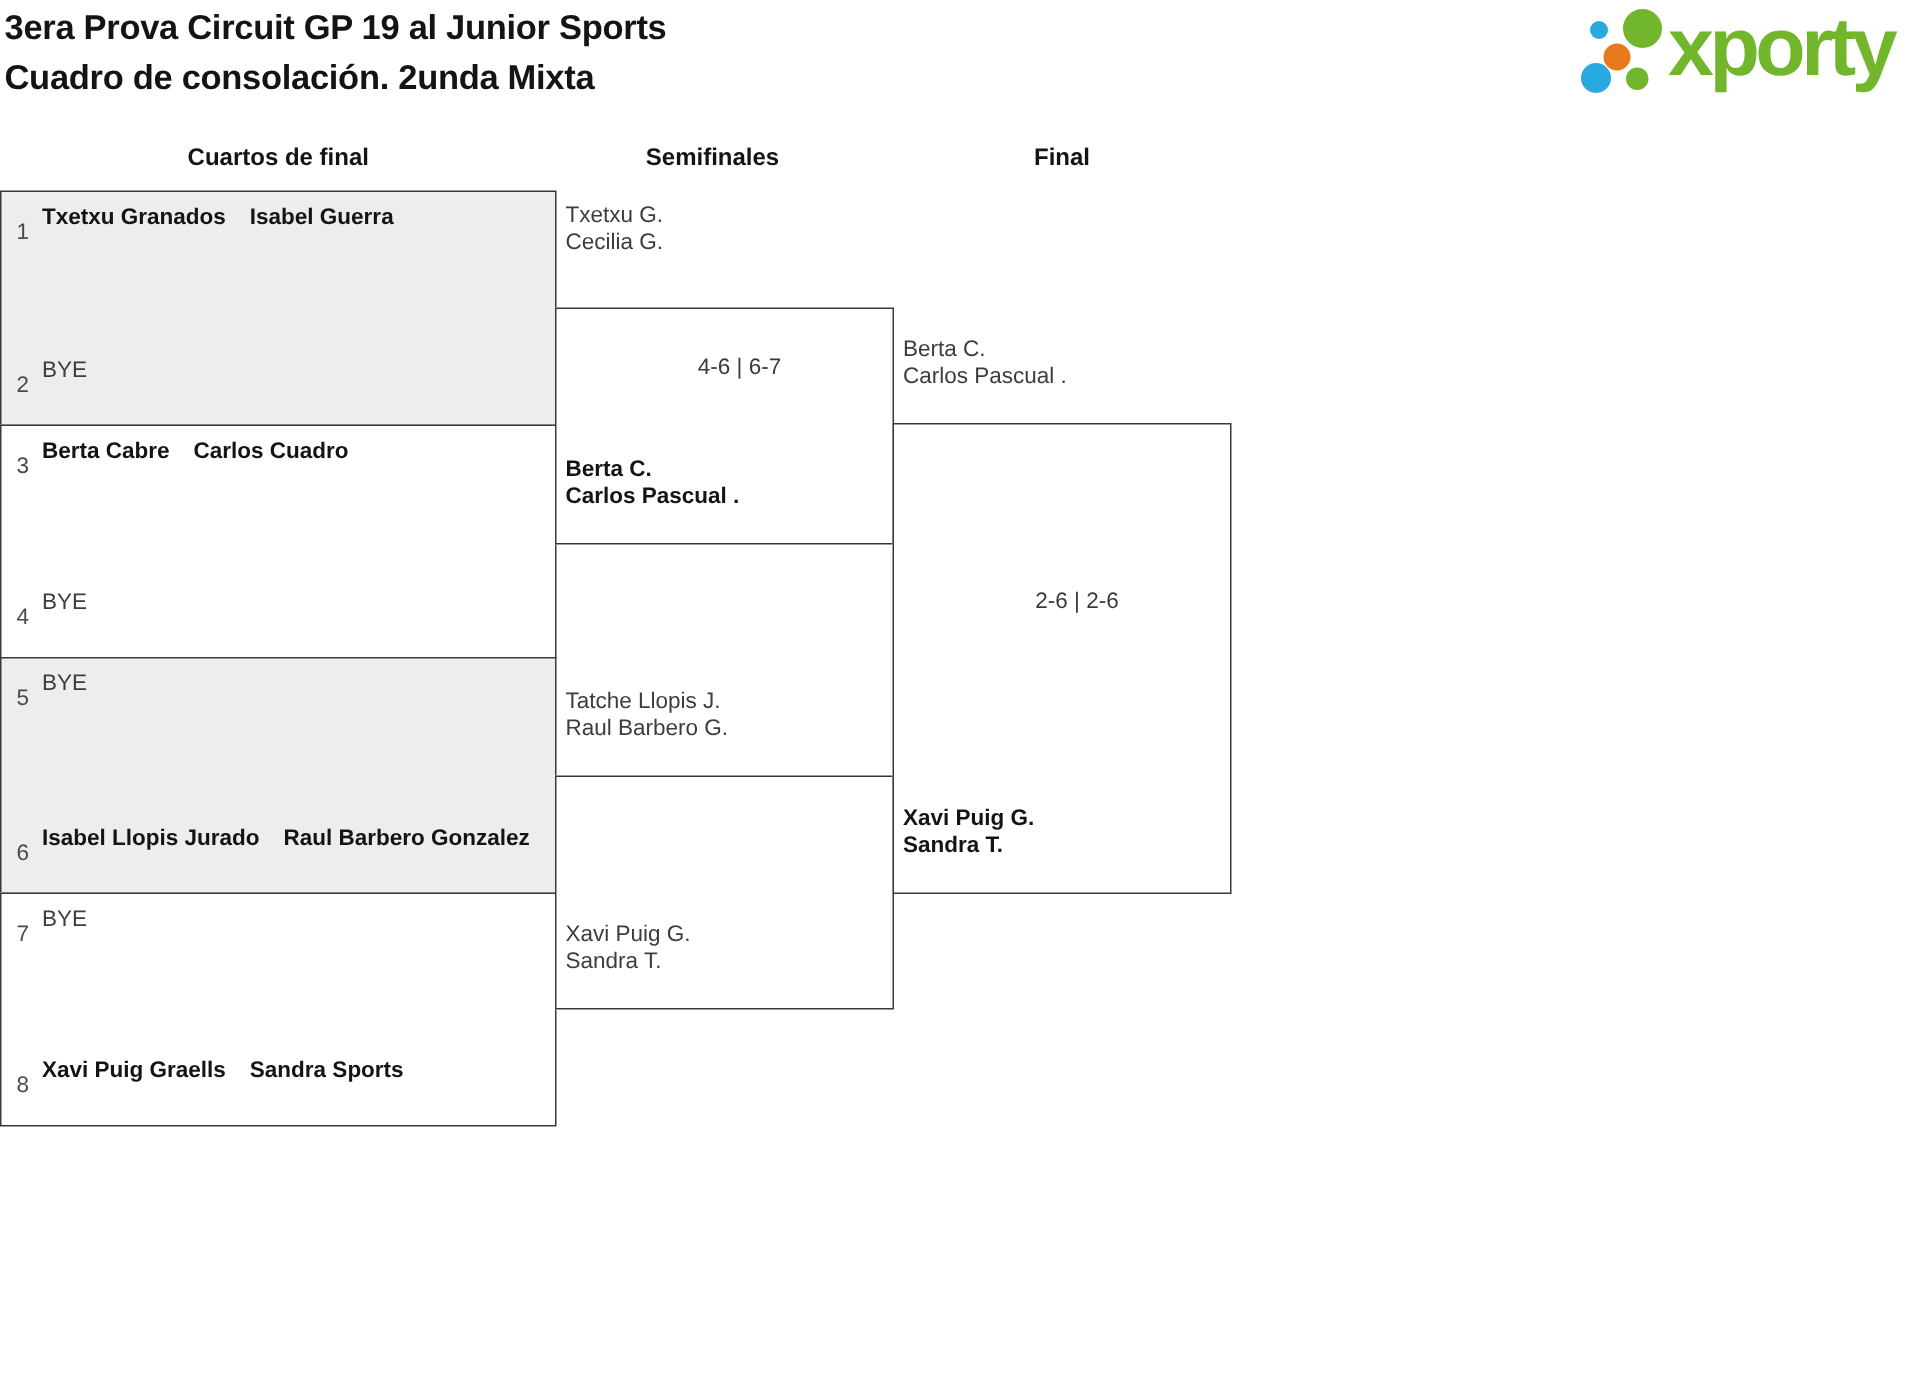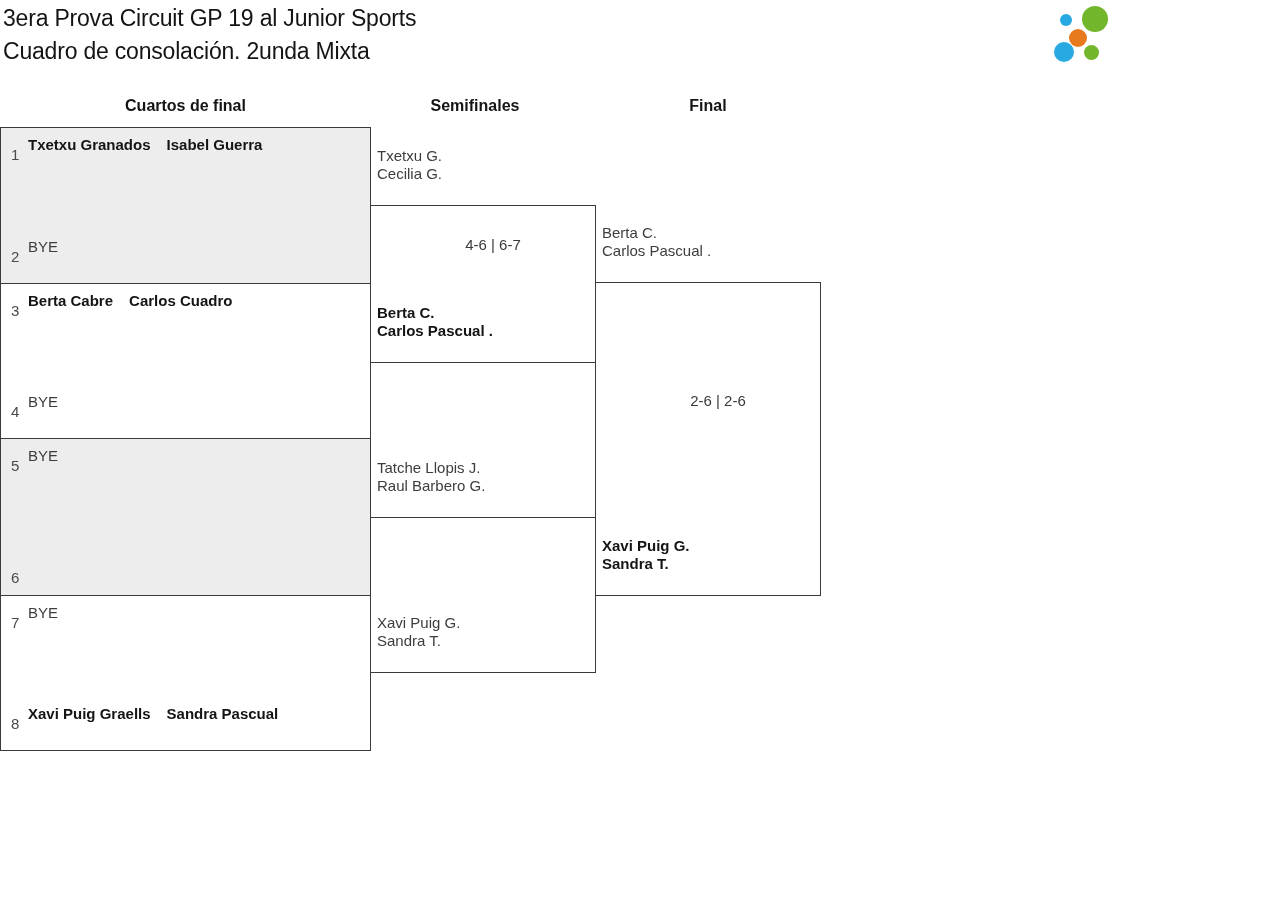--- a/index.html
+++ b/index.html
@@ -10,21 +10,21 @@
     --border:#3a3a3a;
     --text_dark:#141414;
     --text_regular:#3d3d3d;
   }
   *{margin:0;padding:0;box-sizing:border-box;}
   html,body{width:1280px;height:916px;background:#ffffff;overflow:hidden;}
   body{font-family:"Liberation Sans", sans-serif;position:relative;}
 
   
   .title{position:absolute;left:3px;top:2px;font-size:23px;line-height:33px;
-         font-weight:400;color:var(--text_dark);letter-spacing:-0.2px;}
+         font-weight:700;color:var(--text_dark);letter-spacing:-0.2px;}
   .logo{position:absolute;left:1050px;top:0;width:230px;height:70px;}
   .dot{position:absolute;border-radius:50%;}
   .dot-blue-small{left:10px;top:14px;width:12px;height:12px;background:var(--logo_blue);}
   .dot-green-large{left:32px;top:6px;width:26px;height:26px;background:var(--logo_green);}
   .dot-orange{left:19px;top:29px;width:18px;height:18px;background:var(--logo_orange);}
   .dot-blue-large{left:4px;top:42px;width:20px;height:20px;background:var(--logo_blue);}
   .dot-green-small{left:34px;top:45px;width:15px;height:15px;background:var(--logo_green);}
   .wordmark{position:absolute;left:62px;top:2px;font-size:55px;line-height:58px;
             font-weight:700;letter-spacing:-3px;color:var(--logo_green);}
 
@@ -55,41 +55,42 @@
   .name-line{font-size:15px;line-height:18px;color:var(--text_regular);white-space:nowrap;}
   .bold .name-line{font-weight:700;color:var(--text_dark);}
 
   
   .slot-label{position:absolute;display:flex;flex-direction:column;}
   .score{position:absolute;font-size:15px;line-height:18px;color:#3a3a3a;text-align:center;padding-left:20px;}
   .sc-sf1{left:370px;top:236px;width:226px;}
   .sc-sf2{left:370px;top:548px;width:226px;}
   .sc-fin{left:595px;top:392px;width:226px;}
 
-  .lbl-sf1-top{left:377px;top:147px;}
+  .lbl-sf1-top{left:377px;top:135px;}
   .lbl-sf1-bottom{left:377px;top:304px;}
   .lbl-sf2-top{left:377px;top:459px;}
   .lbl-sf2-bottom{left:377px;top:614px;}
   .lbl-fin-top{left:602px;top:224px;}
   .lbl-fin-bottom{left:602px;top:537px;}
 </style>
 </head>
 <body>
 
 <div class="title">
   <div>3era Prova Circuit GP 19 al Junior Sports</div>
   <div>Cuadro de consolación. 2unda Mixta</div>
 </div>
 
 <div class="logo">
   <span class="dot dot-blue-small"></span>
   <span class="dot dot-green-large"></span>
   <span class="dot dot-orange"></span>
   <span class="dot dot-blue-large"></span>
   <span class="dot dot-green-small"></span>
+  <span class="wordmark">xporty</span>
 </div>
 
 <div class="round-header rh-1">Cuartos de final</div>
 <div class="round-header rh-2">Semifinales</div>
 <div class="round-header rh-3">Final</div>
 
 <div class="box gray qf1">
   <div class="participant top">
     <span class="seed">1</span>
     <span class="names bold">
@@ -126,36 +127,40 @@
 <div class="box gray qf3">
   <div class="participant top">
     <span class="seed">5</span>
     <span class="names">
       <span class="name-line">BYE</span>
       <span class="name-line"></span>
     </span>
   </div>
   <div class="participant bottom">
     <span class="seed">6</span>
+    <span class="names bold">
+      <span class="name-line">Isabel Llopis Jurado</span>
+      <span class="name-line">Raul Barbero Gonzalez</span>
+    </span>
   </div>
 </div>
 
 <div class="box qf4">
   <div class="participant top">
     <span class="seed">7</span>
     <span class="names">
       <span class="name-line">BYE</span>
       <span class="name-line"></span>
     </span>
   </div>
   <div class="participant bottom">
     <span class="seed">8</span>
     <span class="names bold">
       <span class="name-line">Xavi Puig Graells</span>
-      <span class="name-line">Sandra Pascual</span>
+      <span class="name-line">Sandra Sports</span>
     </span>
   </div>
 </div>
 
 <div class="box sf1"></div>
 <div class="box sf2"></div>
 <div class="box fin"></div>
 
 <div class="slot-label lbl-sf1-top">
   <span class="name-line">Txetxu G.</span>

